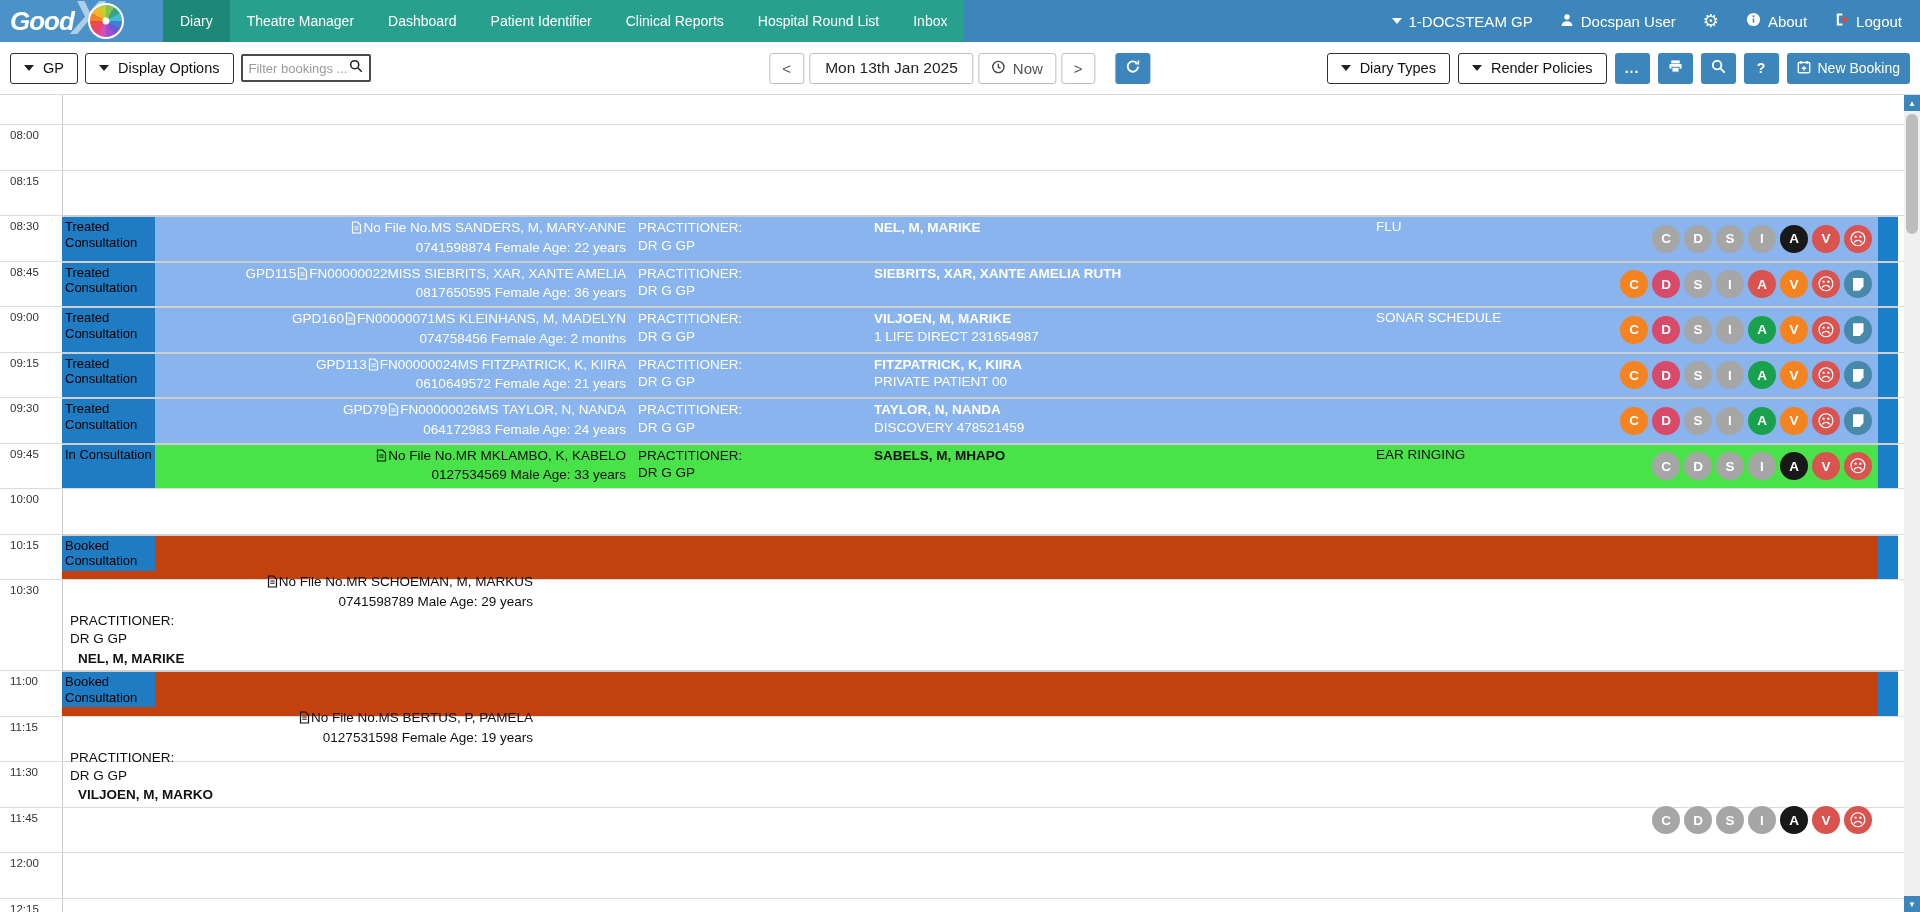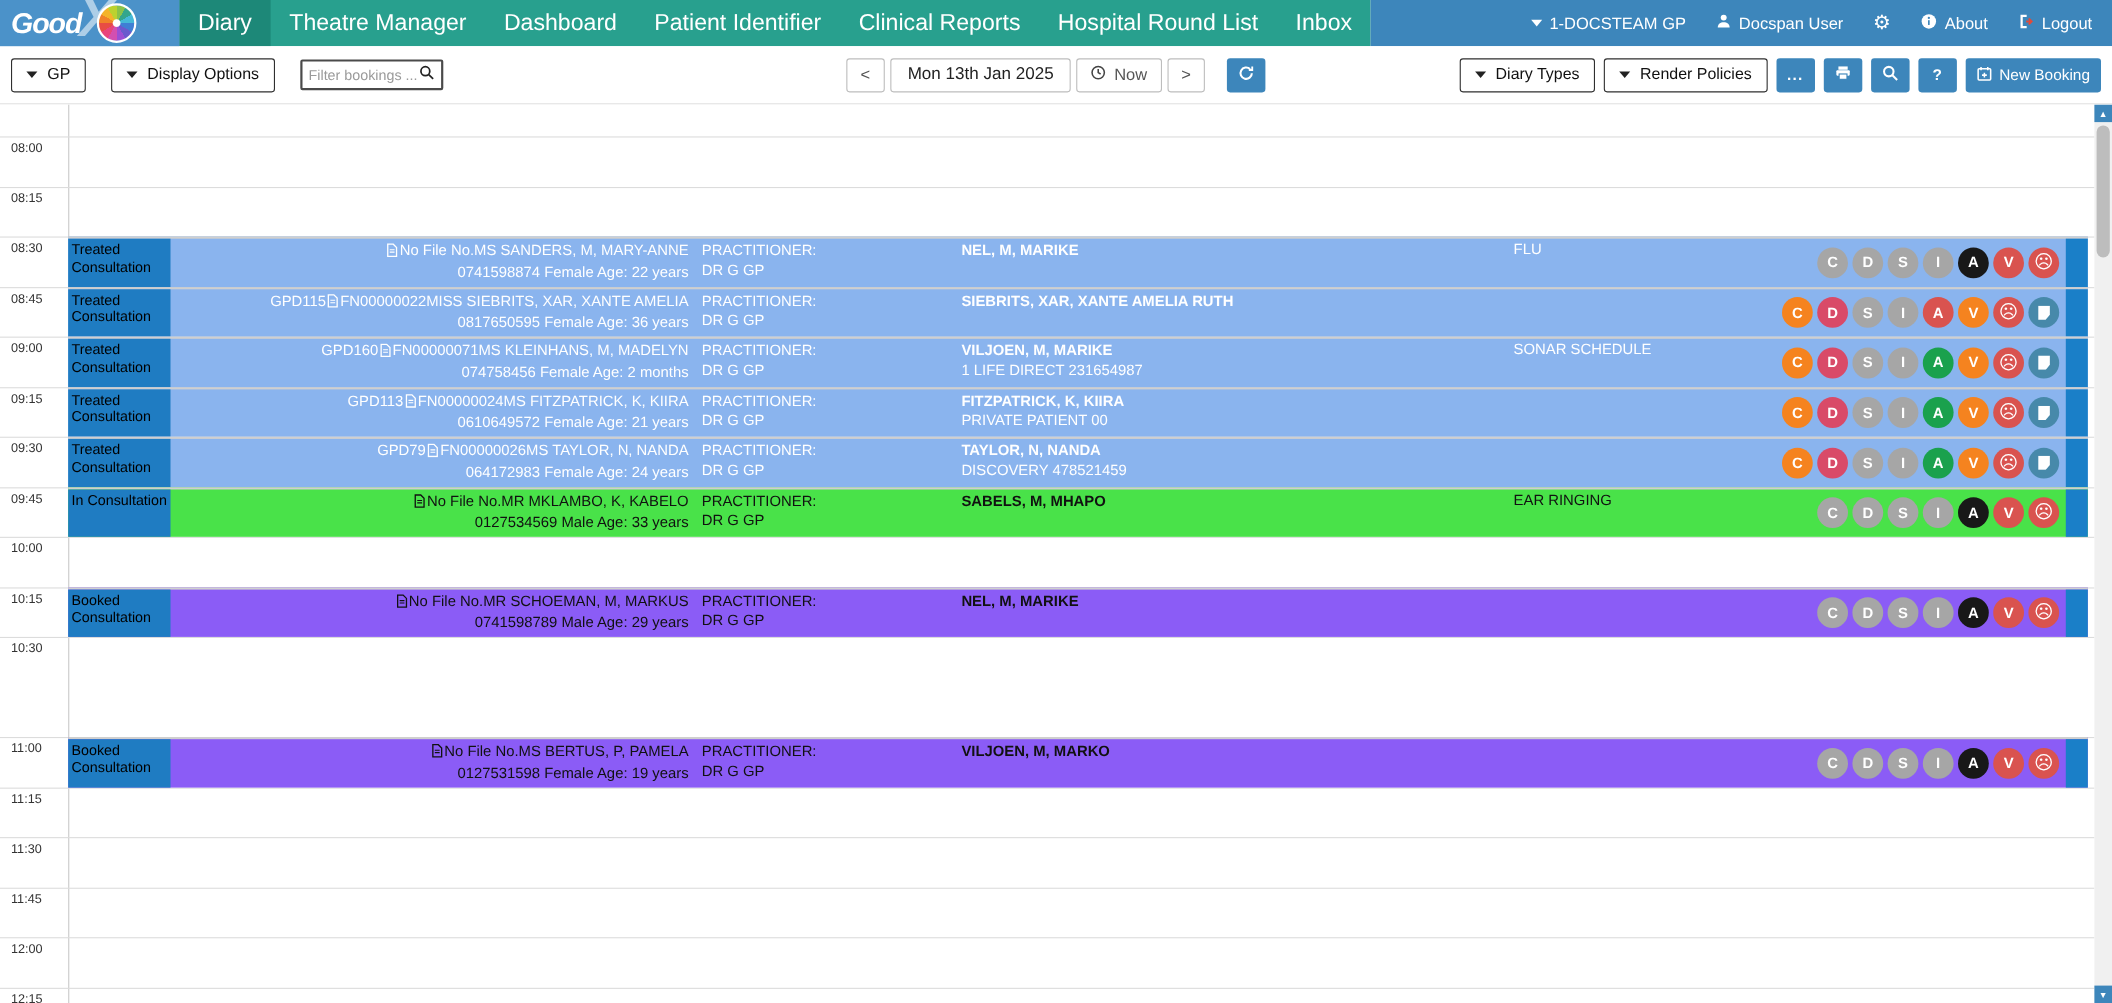--- a/index.html
+++ b/index.html
@@ -17,35 +17,35 @@
   .pinwheel { width:36px; height:36px; border-radius:50%; margin-left:14px;
     border:2px solid #fff; z-index:2;
     background:
       radial-gradient(circle at center, #fff 0 3px, rgba(255,255,255,0) 4px),
       conic-gradient(#8bc34a 0 30deg,#33a68c 30deg 60deg,#45b8d8 60deg 90deg,
         #3f7fd4 90deg 120deg,#6a5acd 120deg 150deg,#9c4fd4 150deg 180deg,
         #d44fb0 180deg 210deg,#e8447c 210deg 240deg,#e84c44 240deg 270deg,
         #f0822a 270deg 300deg,#f4b32a 300deg 330deg,#bcd22f 330deg 360deg); }
   .mainnav { display:flex; background:#28a08e; align-items:stretch; }
   .nav-item { padding:0 17px; display:flex; align-items:center; color:#fff;
-              font-size:21px; cursor:pointer; white-space:nowrap; }
+              font-size:14px; cursor:pointer; white-space:nowrap; }
   .nav-item.active { background:#1d8878; }
   .topbar-right { flex:1; background:#3d86bb; display:flex; justify-content:flex-end;
                   align-items:center; gap:27px; padding-right:18px; color:#fff; font-size:15px; }
   .tb-item { display:flex; align-items:center; gap:7px; cursor:pointer; white-space:nowrap; }
   .caret-w { width:0; height:0; border-left:5px solid transparent; border-right:5px solid transparent;
              border-top:6px solid #fff; display:inline-block; }
   .caret-d { width:0; height:0; border-left:5px solid transparent; border-right:5px solid transparent;
              border-top:6px solid #222; display:inline-block; }
   .gear { font-family:"DejaVu Sans", sans-serif; font-size:18px; line-height:1; }
 
   
   .toolbar { height:53px; background:#fff; border-bottom:1px solid #d9d9d9;
              display:flex; align-items:center; padding:0 10px; position:relative; }
-  .tb-left { display:flex; gap:23px; align-items:center; }
+  .tb-left { display:flex; gap:7px; align-items:center; }
   .tb-center { position:absolute; left:50%; transform:translateX(-50%);
                display:flex; gap:5px; align-items:center; }
   .tb-right { margin-left:auto; display:flex; gap:8px; }
   .btn-outline { height:31px; border:1px solid #2f2f2f; border-radius:3px; background:#fff;
                  display:inline-flex; align-items:center; gap:9px; padding:0 13px;
                  font-size:14.5px; color:#111; cursor:pointer; white-space:nowrap; }
   .filter-wrap { height:28px; border:2px solid #4a4a4a; border-radius:2px; display:flex;
                  align-items:center; padding:0 6px; width:130px; background:#fff; }
   .filter-wrap input { border:none; outline:none; width:100%; font-size:13px; color:#333;
                        font-family:"Liberation Sans", sans-serif; }
@@ -65,21 +65,21 @@
   .vline { position:absolute; left:62px; top:0; bottom:0; width:0;
            border-left:1px solid #c9c9c9; z-index:0; }
   .slot { position:absolute; left:0; width:1904px; height:45.5px;
           border-top:1px solid #dcdcdc; z-index:1; }
   .slot .time { position:absolute; left:10px; top:4px; font-size:11.5px; color:#333; }
 
   .bk { position:absolute; left:62px; width:1836px; height:45.5px; display:flex;
         z-index:2; border-top:2px solid #cfcfcf; cursor:pointer; }
   .bk.treated   { background:#8ab4ee; color:#fff; }
   .bk.inconsult { background:#49e249; color:#111; }
-  .bk.booked    { background:#8b5cf6; color:#111; }
+  .bk.booked    { background:#c2410c; color:#111;flex-direction:column; }
   .bk .status { width:93px; flex:none; background:#1f7cc2; color:#000; font-size:13px;
                 line-height:1.2; padding:2px 3px; overflow:hidden; overflow-wrap:break-word; }
   .bk .pcol { width:475px; flex:none; text-align:right; padding:2px 4px 0 0;
               font-size:13.5px; line-height:1.32; }
   .bk .prcol { width:228px; flex:none; padding:2px 0 0 8px; font-size:13.5px; line-height:1.32; }
   .bk .dcol { width:510px; flex:none; padding:2px 0 0 16px; font-size:13.5px; line-height:1.32; }
   .bk .dcol .dname { font-weight:bold; max-width:262px; overflow-wrap:break-word; }
   .bk .ncol { width:192px; flex:none; padding:2px 0 0 8px; font-size:13.5px; }
   .bk .icol { flex:1; display:flex; justify-content:flex-end; align-items:center;
               gap:4px; padding-right:26px; }

